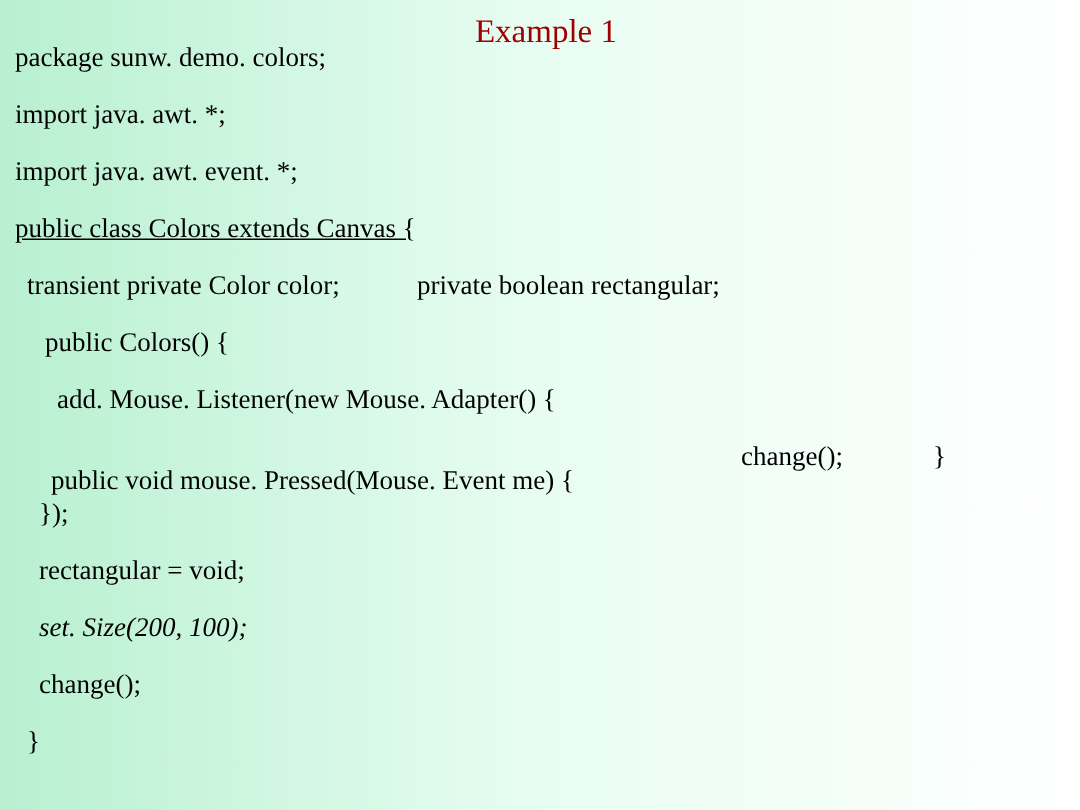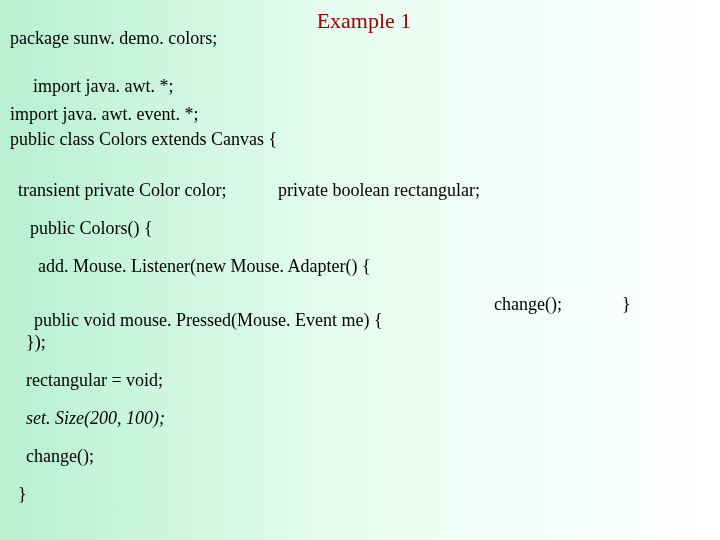--- a/index.html
+++ b/index.html
@@ -29,23 +29,23 @@
     position: absolute;
     white-space: nowrap;
   }
 </style>
 </head>
 <body>
 
 <div class="title">Example 1</div>
 
 <div class="line" style="left:10px; top:28px;text-align:right;">package sunw. demo. colors;</div>
-<div class="line" style="left:10px; top:76px;margin-left:23px;">import java. awt. *;</div>
+<div class="line" style="left:10px; top:66px;">import java. awt. *;</div>
 <div class="line" style="left:10px; top:104px;">import java. awt. event. *;</div>
-<div class="line" style="left:10px; top:129px;">public class Colors extends Canvas {</div>
+<div class="line" style="left:10px; top:142px;text-decoration:underline;">public class Colors extends Canvas {</div>
 
 <div class="line" style="left:18px; top:180px;text-align:right;">transient private Color color;</div>
 <div class="line" style="left:278px; top:180px;">private boolean rectangular;</div>
 
 <div class="line" style="left:30px; top:218px;">public Colors() {</div>
 <div class="line" style="left:26px; top:256px;margin-left:12px;">add. Mouse. Listener(new Mouse. Adapter() {</div>
 
 <div class="line" style="left:34px; top:310px;">public void mouse. Pressed(Mouse. Event me) {</div>
 <div class="line" style="left:494px; top:294px;">change();</div>
 <div class="line" style="left:622px; top:294px;">}</div>

